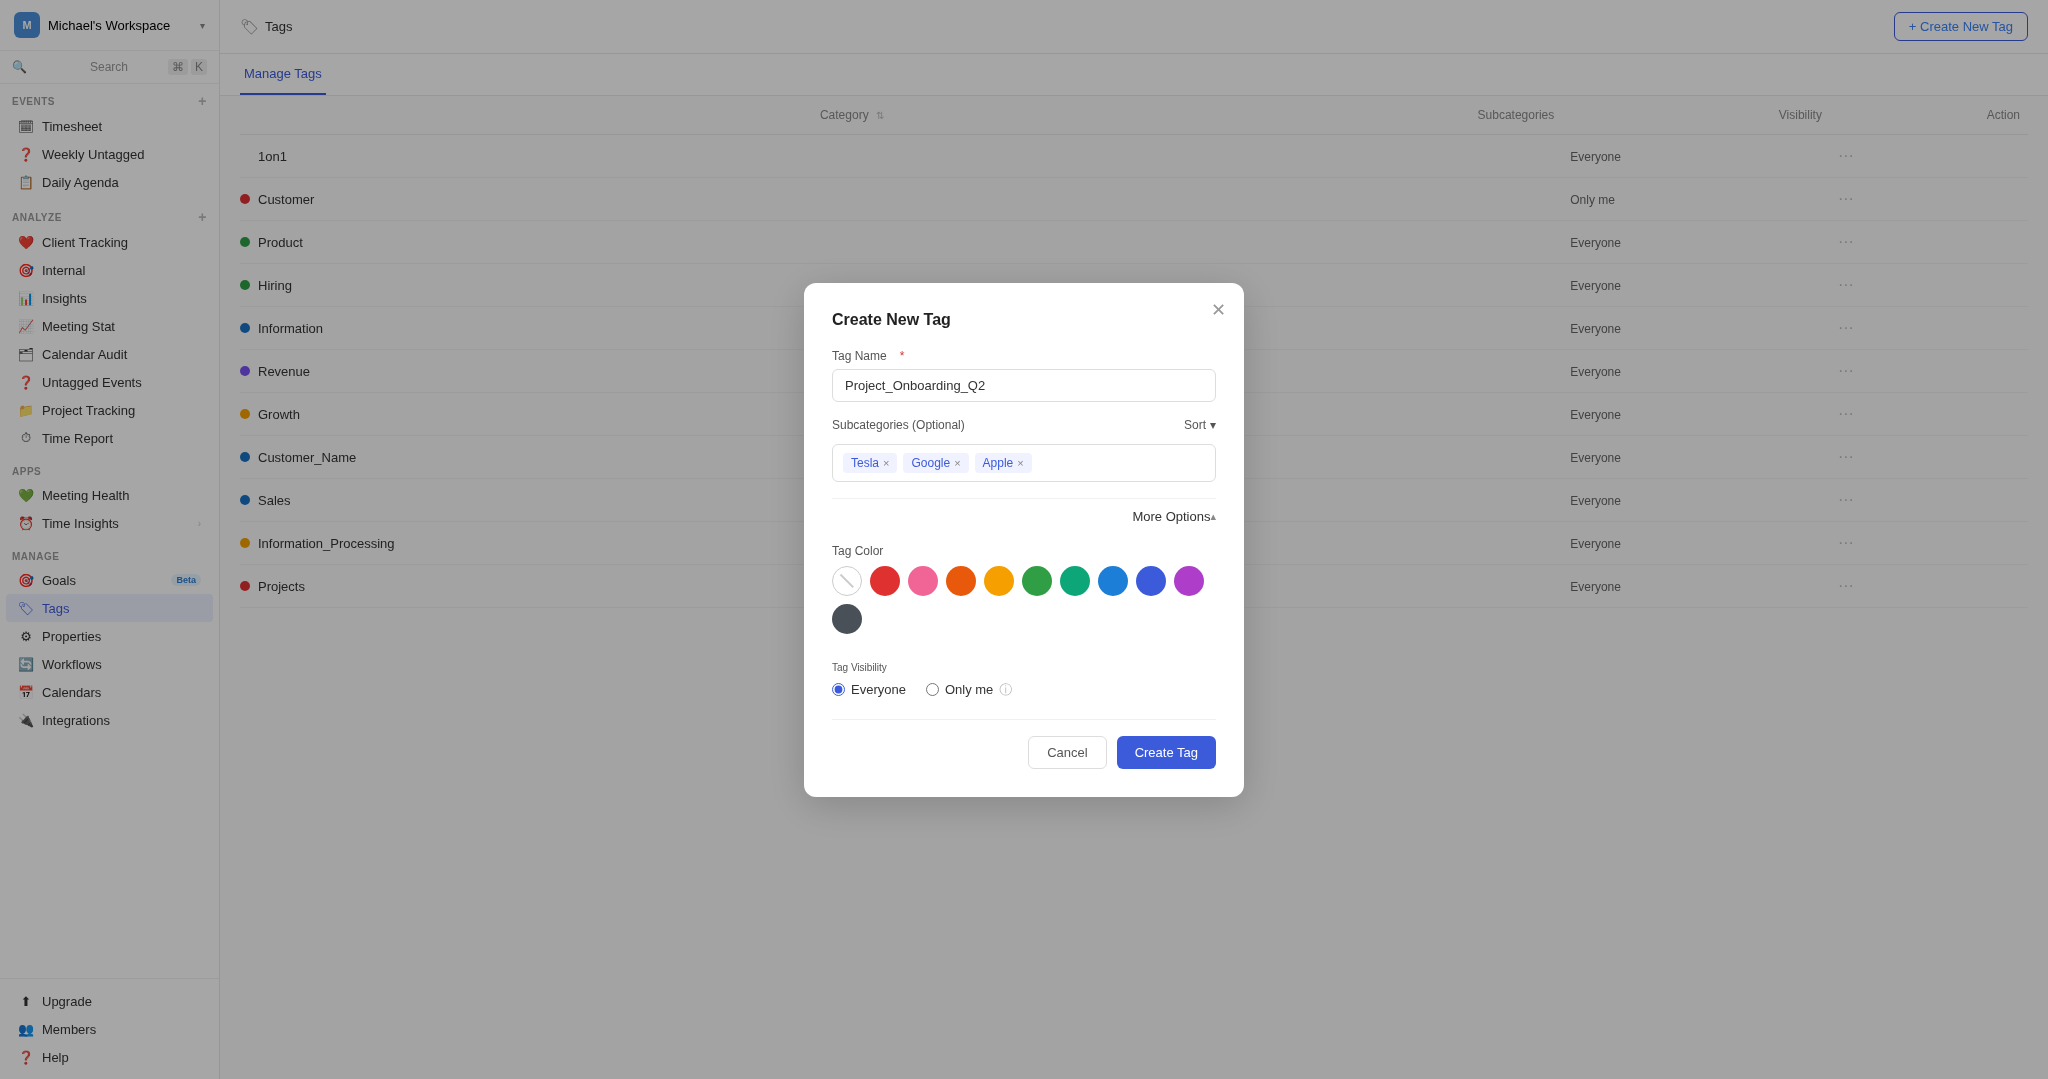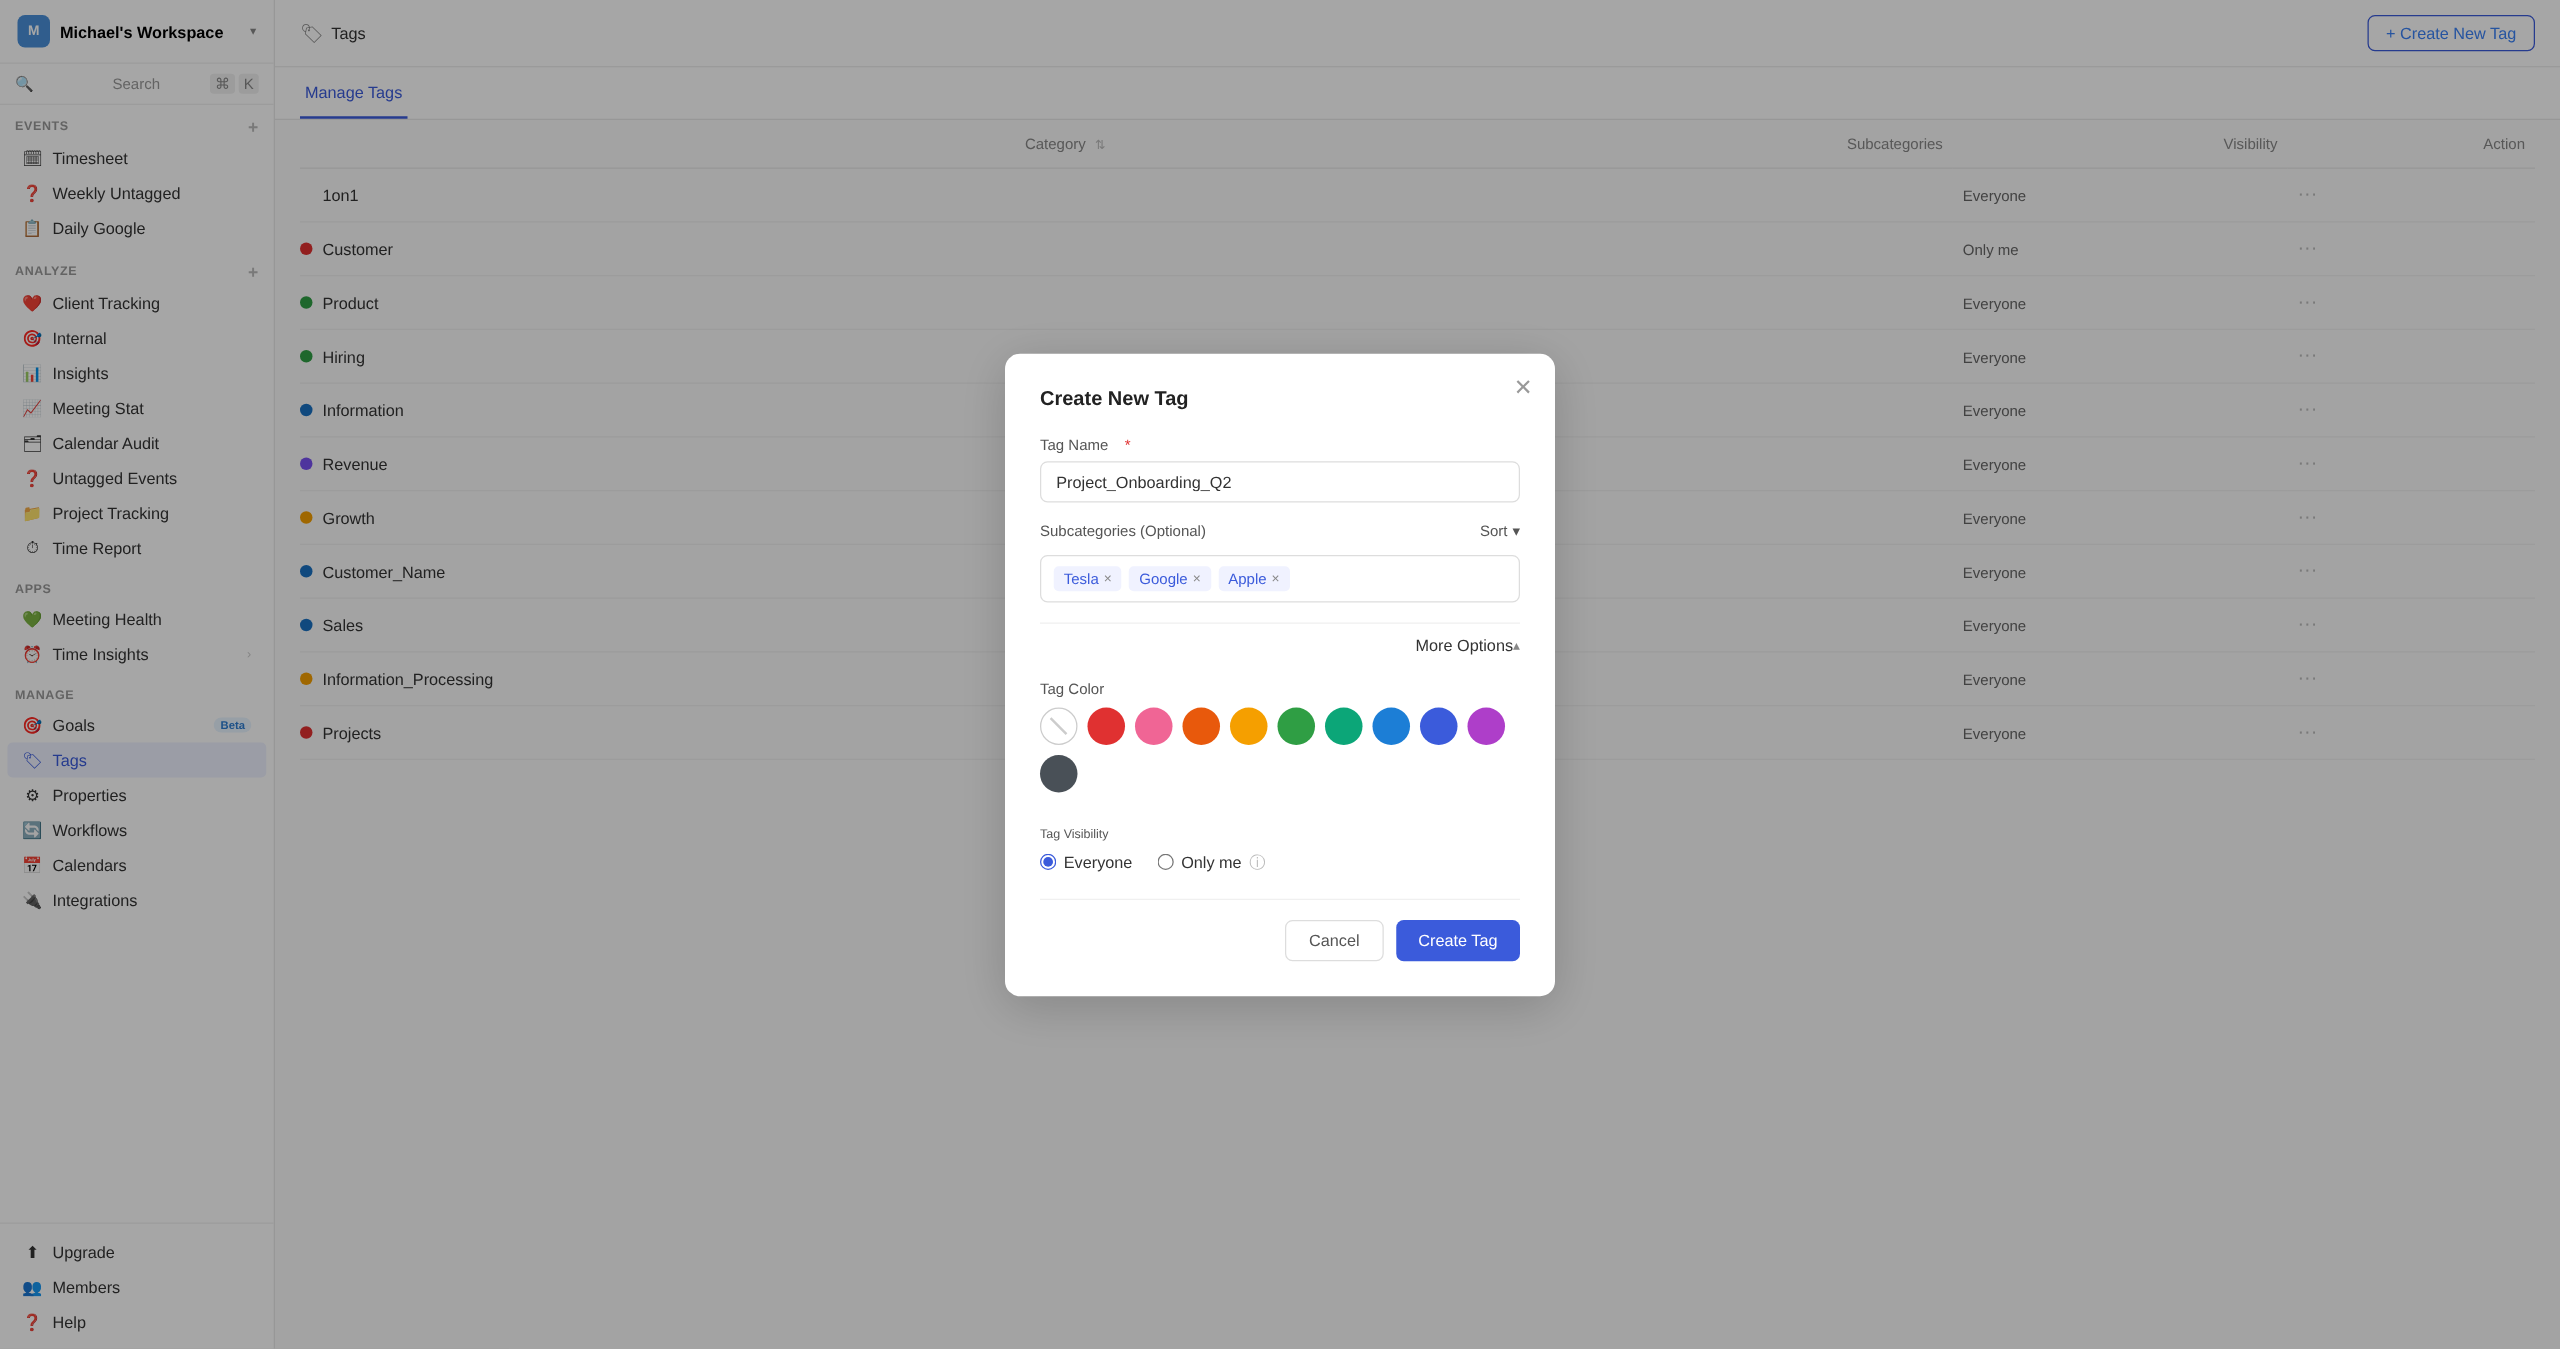--- a/index.html
+++ b/index.html
@@ -24,21 +24,21 @@
       gap: 8px;
       cursor: pointer;
     }
     .workspace-avatar {
       width: 26px; height: 26px;
       border-radius: 6px;
       background: #4a90d9;
       display: flex; align-items: center; justify-content: center;
       color: #fff; font-size: 11px; font-weight: 600;
     }
-    .workspace-name { font-weight: 700; font-size: 13px; flex: 1; }
+    .workspace-name { font-weight: 400; font-size: 13px; flex: 1; }
     .chevron-icon { color: #888; font-size: 10px; }
 
     .search-bar {
       display: flex; align-items: center; gap: 6px;
       padding: 8px 12px;
       border-bottom: 1px solid #f0f0f0;
       color: #999;
       cursor: pointer;
     }
     .search-bar span { flex: 1; font-size: 12px; }
@@ -278,21 +278,21 @@
     <div class="sidebar-item">
       <span class="item-icon">🗓</span>
       <span class="item-label">Timesheet</span>
     </div>
     <div class="sidebar-item">
       <span class="item-icon">❓</span>
       <span class="item-label">Weekly Untagged</span>
     </div>
     <div class="sidebar-item">
       <span class="item-icon">📋</span>
-      <span class="item-label">Daily Google</span>
+      <span class="item-label">Daily Agenda</span>
     </div>
   </div>
 
   <div class="sidebar-section">
     <div class="sidebar-section-header">
       <span>ANALYZE</span>
       <span class="section-add">+</span>
     </div>
     <div class="sidebar-item">
       <span class="item-icon">❤️</span>

